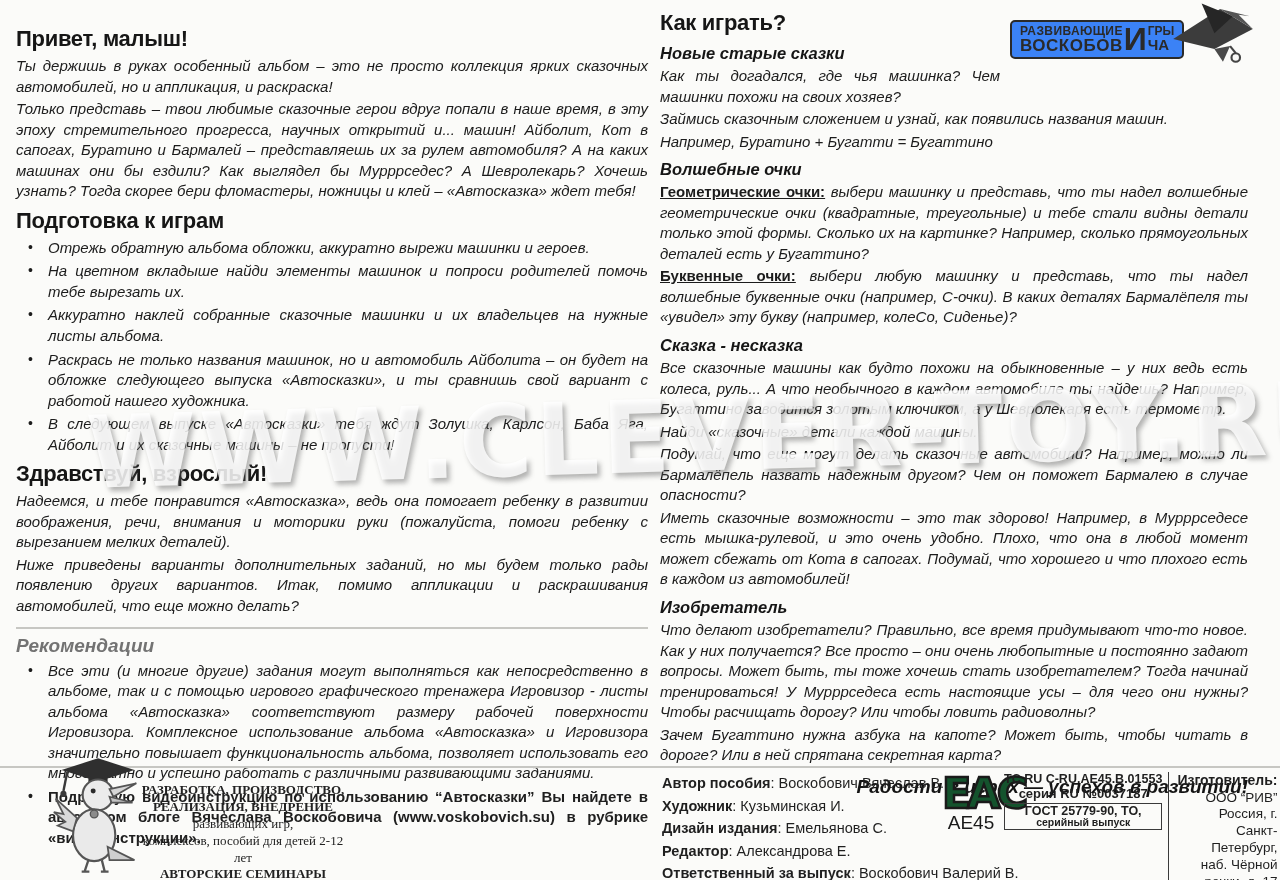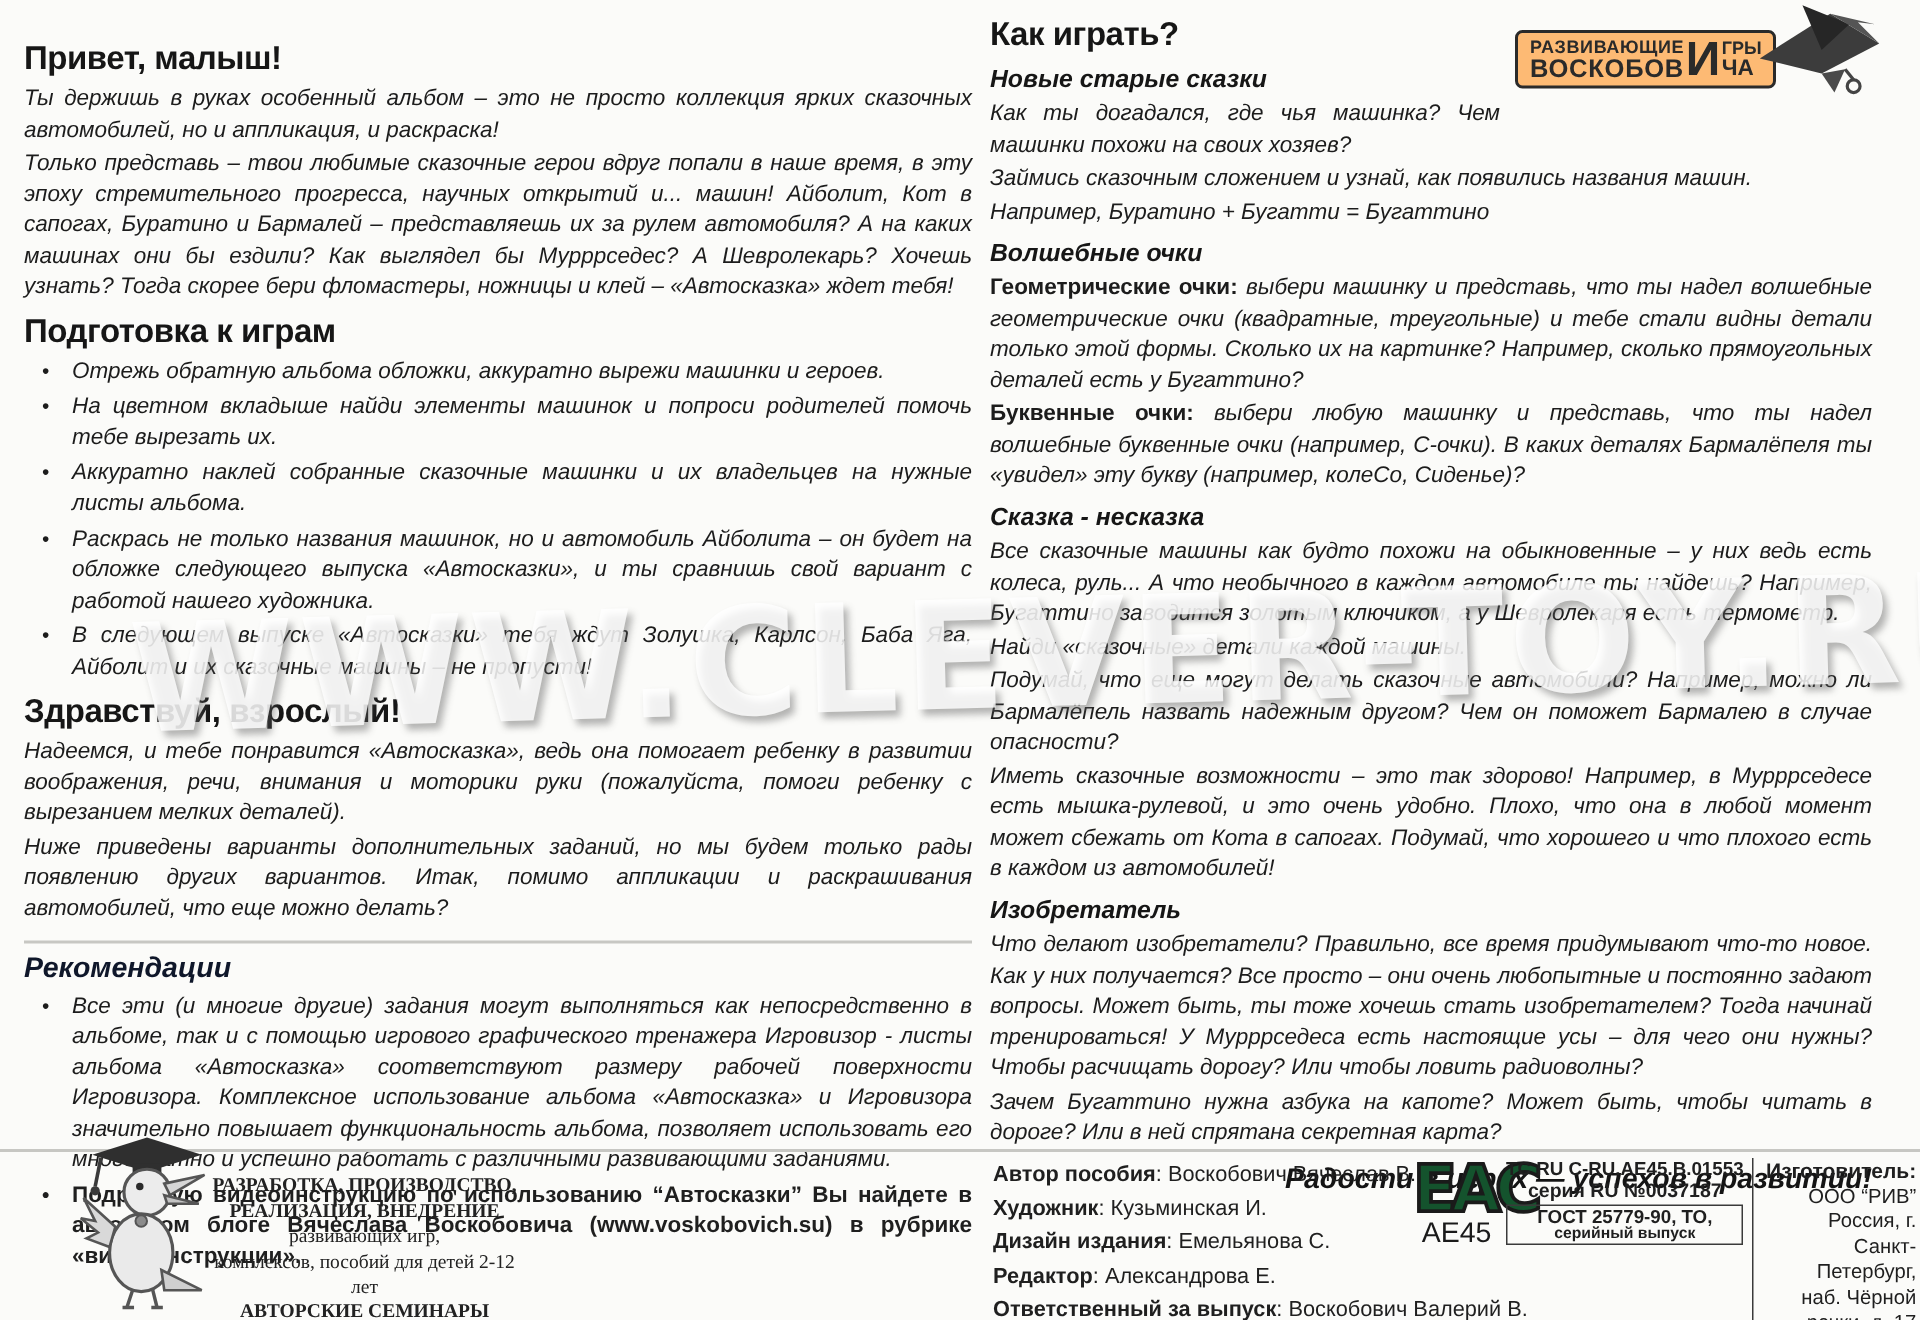--- a/index.html
+++ b/index.html
@@ -20,37 +20,37 @@
     letter-spacing:-0.3px;
   }
   p.body, li.body{
     font-size:15px;line-height:1.37;font-style:italic;text-align:justify;
     margin:0 0 2px 0;color:#1c1c1c;
   }
   ul.bullets{margin:2px 0 4px 0;padding:0 0 0 10px;list-style:none;}
   ul.bullets li{position:relative;padding-left:22px;margin-bottom:3px;}
   ul.bullets li::before{content:"•";position:absolute;left:2px;top:0;font-style:normal;font-size:14px;}
   .divider{border:none;border-top:2px solid #c7c7c3;margin:10px 0 6px 0;}
-  h2.rec-title{font-size:19px;font-weight:700;font-style:italic;margin:2px 0 4px 0;color:#0f172a;}
+  h2.rec-title{font-size:19px;font-weight:700;font-style:italic;margin:2px 0 4px 0;color:#737373;}
   li.bold-note{font-style:normal;font-weight:700;text-align:justify;font-size:15px;line-height:1.37;}
 
   h3.sub{
     font-size:16.5px;font-weight:700;font-style:italic;margin:8px 0 3px 0;color:#161616;
   }
-  .lead{font-style:normal;font-weight:600;}
+  .lead{font-style:normal;text-decoration:underline;font-weight:600;}
   .closing{
     text-align:right;font-size:19px;font-weight:700;font-style:italic;
     margin-top:10px;color:#141414;
   }
 
   
   .logo-wrap{float:right;width:238px;height:72px;position:relative;margin:2px 0 2px 10px;}
   .logo-box{
-    position:absolute;left:0;top:14px;display:flex;align-items:center;
-    border:2.5px solid #2a2a2a;border-radius:5px;background:#fdba74;
+    position:absolute;left:0;top:14px;display:flex;
+    border:2.5px solid #2a2a2a;border-radius:5px;background:#3b82f6;
     padding:3px 8px 3px 8px;color:#2a2a2a;
   }
   .logo-col{display:flex;flex-direction:column;line-height:1;}
   .logo-l1{font-size:12px;font-weight:800;letter-spacing:.4px;}
   .logo-l2{font-size:17px;font-weight:800;letter-spacing:.5px;}
   .logo-big{font-size:32px;font-weight:800;margin:0 1px;line-height:.9;}
   .logo-r1{font-size:12px;font-weight:800;}
   .logo-r2{font-size:15px;font-weight:800;}
   .plane{position:absolute;right:-8px;top:-4px;}
 

